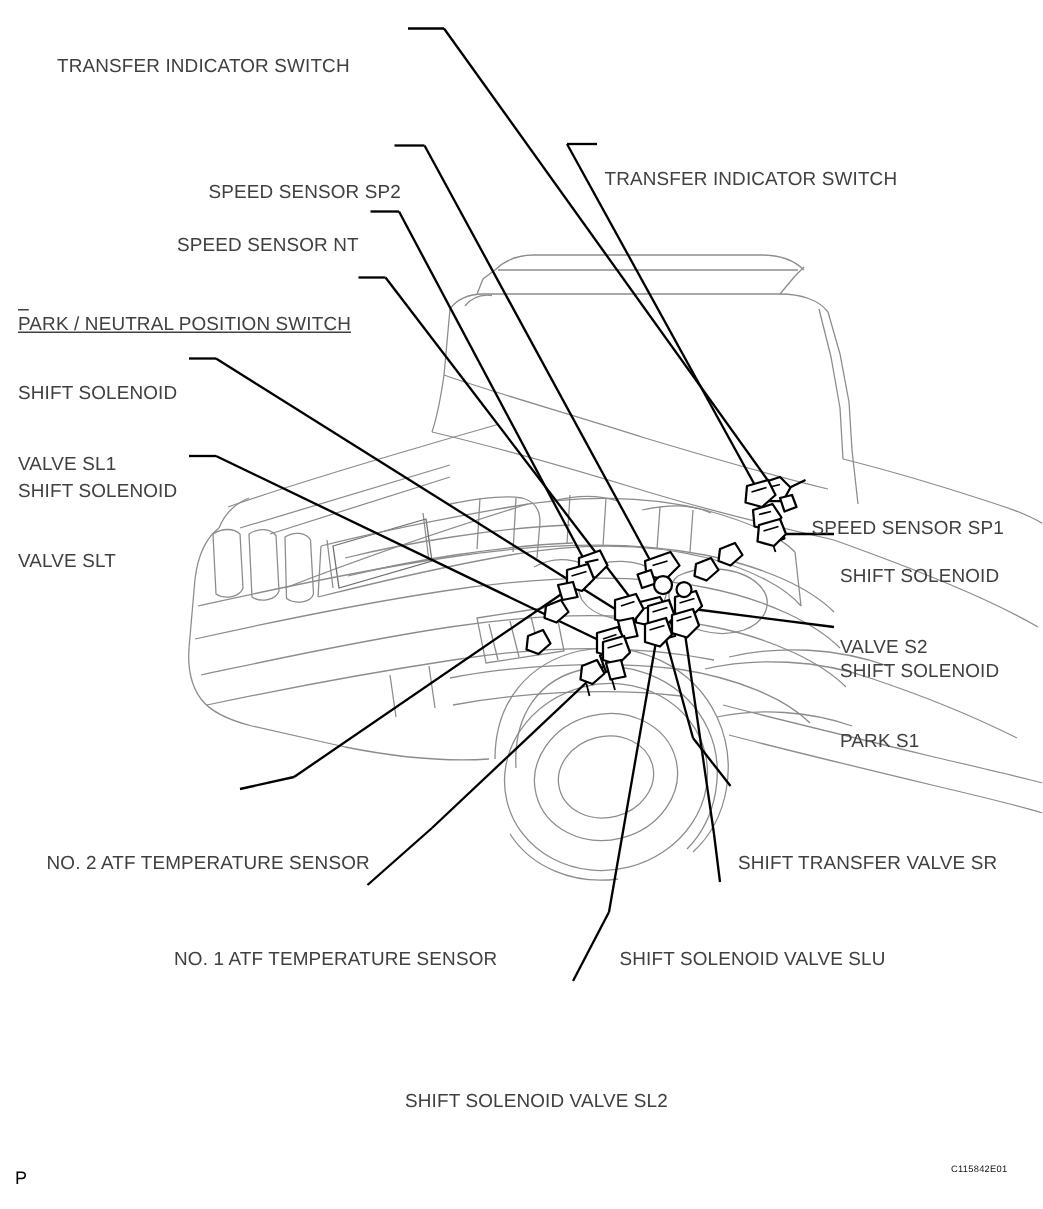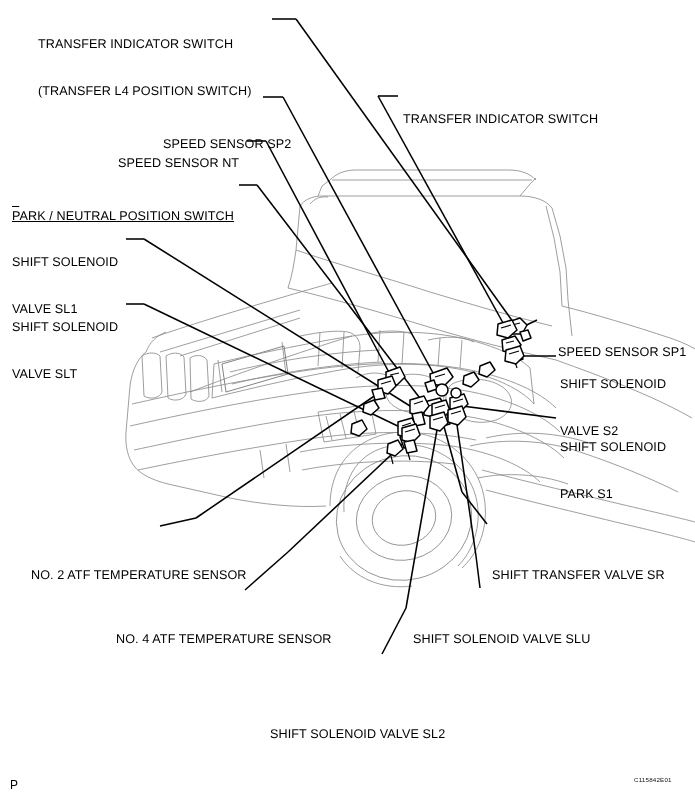--- a/index.html
+++ b/index.html
@@ -22,21 +22,21 @@
     top: 0;
     width: 695px;
     height: 806px;
   }
   .callout {
     position: absolute;
     font-family: "Liberation Sans", sans-serif;
     font-size: 12.6px;
     line-height: 15.5px;
     letter-spacing: 0.1px;
-    color: #000000;
+    color: #404040;
     white-space: pre;
     text-rendering: geometricPrecision;
   }
   .callout.left  { text-align: left;  }
   .page-mark {
     position: absolute;
     left: 10px;
     top: 778px;
     font-size: 12px;
     font-family: "Liberation Sans", sans-serif;
@@ -303,28 +303,27 @@
       <path class="part" d="M364 404 L 374 400 L 379 408 L 371 415 L 363 412 Z"></path>
       <path class="part" d="M388 444 L 398 440 L 403 449 L 395 456 L 387 453 Z"></path>
       <path class="part-i" d="M391 456 L 393 464"></path>
       <path class="part" d="M352 424 L 362 420 L 367 429 L 359 436 L 351 433 Z"></path>
     </g>
   </g>
 </svg>
 
 <div class="callout left" style="left:38px; top:6px;">
   <div>TRANSFER INDICATOR SWITCH</div>
-  <div>(TRANSFER L4 POSITION SWITCH)</div>
 </div>
 
 <div class="callout left" style="left:403px; top:81px;">
   <div>TRANSFER INDICATOR SWITCH</div>
 </div>
 
-<div class="callout left" style="left:139px; top:106px;margin-left:24px;">
+<div class="callout left" style="left:139px; top:90px;">
   <div>SPEED SENSOR SP2</div>
 </div>
 
 <div class="callout left" style="left:118px; top:125px;">
   <div>SPEED SENSOR NT</div>
 </div>
 
 <div class="callout left" style="left:12px; top:178px;text-decoration:underline;">
   <div>PARK / NEUTRAL POSITION SWITCH</div>
 </div>
@@ -332,21 +331,21 @@
 <div class="callout left" style="left:12px; top:224px;">
   <div>SHIFT SOLENOID</div>
   <div>VALVE SL1</div>
 </div>
 
 <div class="callout left" style="left:12px; top:289px;">
   <div>SHIFT SOLENOID</div>
   <div>VALVE SLT</div>
 </div>
 
-<div class="callout left" style="left:541px; top:314px;margin-left:17px;">
+<div class="callout left" style="left:541px; top:314px;">
   <div>SPEED SENSOR SP1</div>
 </div>
 
 <div class="callout left" style="left:560px; top:346px;">
   <div>SHIFT SOLENOID</div>
   <div>VALVE S2</div>
 </div>
 
 <div class="callout left" style="left:560px; top:409px;">
   <div>SHIFT SOLENOID</div>
@@ -355,21 +354,21 @@
 
 <div class="callout left" style="left:31px; top:537px;">
   <div>NO. 2 ATF TEMPERATURE SENSOR</div>
 </div>
 
 <div class="callout left" style="left:492px; top:537px;">
   <div>SHIFT TRANSFER VALVE SR</div>
 </div>
 
 <div class="callout left" style="left:116px; top:601px;">
-  <div>NO. 4 ATF TEMPERATURE SENSOR</div>
+  <div>NO. 1 ATF TEMPERATURE SENSOR</div>
 </div>
 
 <div class="callout left" style="left:413px; top:601px;">
   <div>SHIFT SOLENOID VALVE SLU</div>
 </div>
 
 <div class="callout left" style="left:270px; top:696px;">
   <div>SHIFT SOLENOID VALVE SL2</div>
 </div>
 

